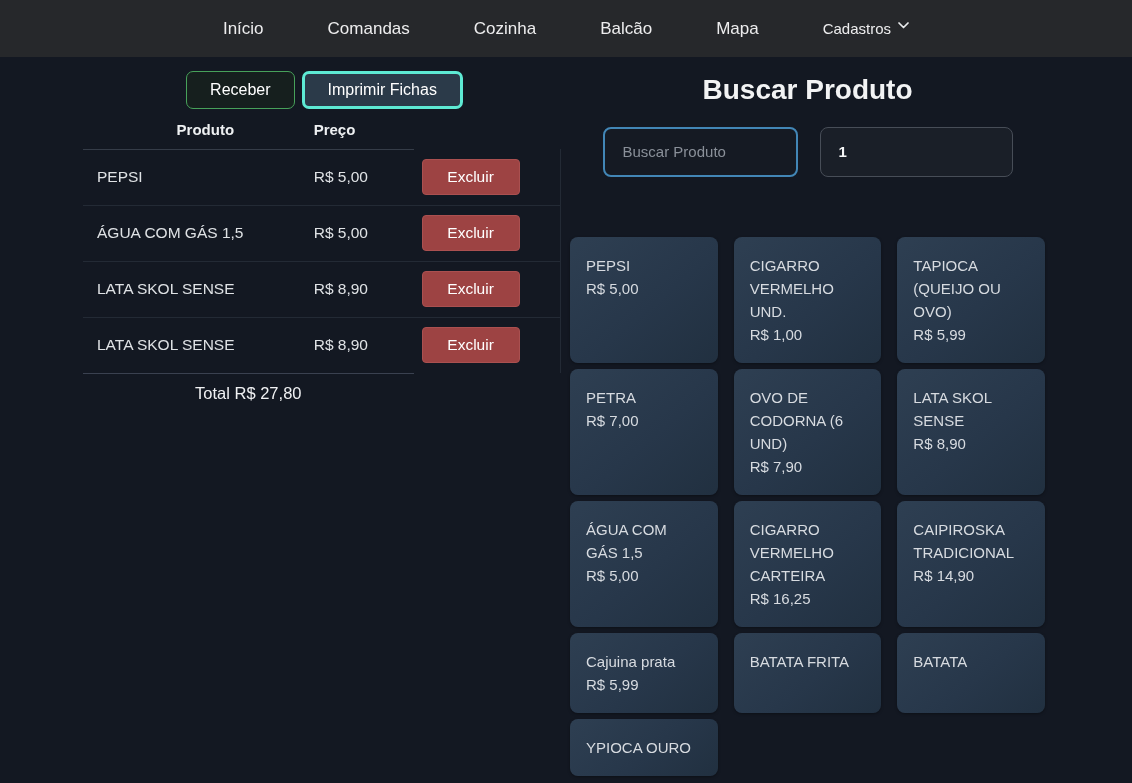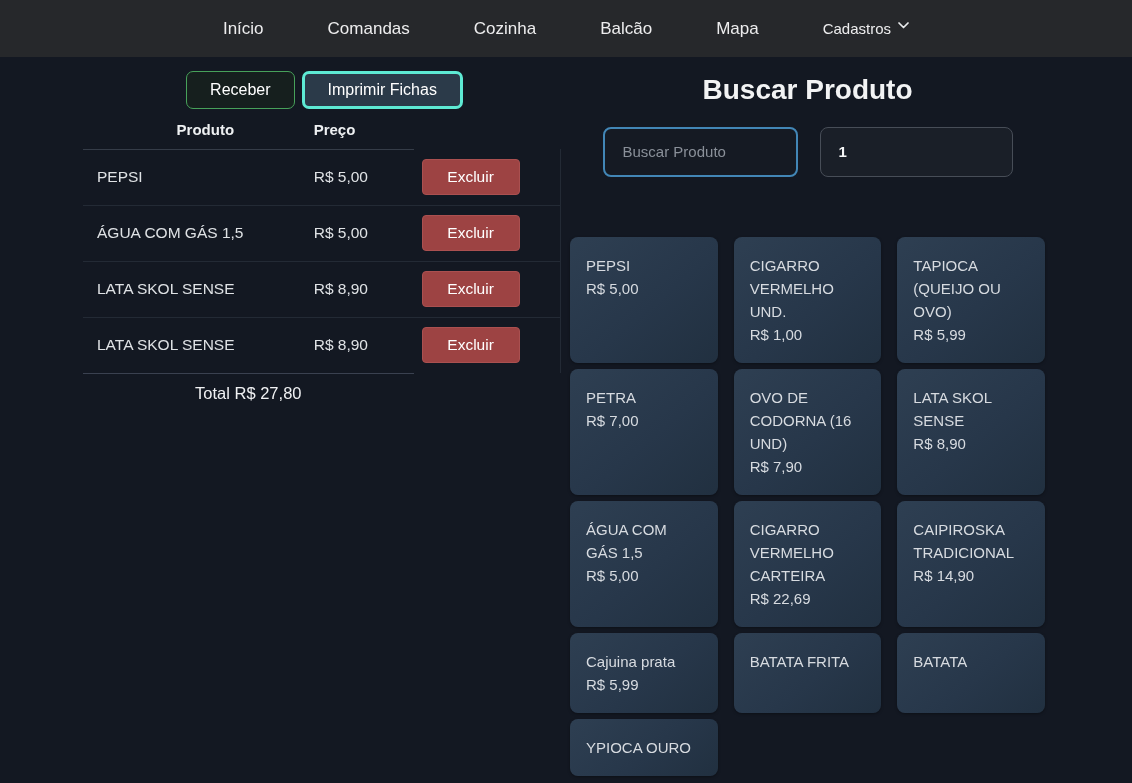--- a/index.html
+++ b/index.html
@@ -275,37 +275,37 @@
           <div class="product-price">R$ 5,99</div>
         </div>
 
         <div class="product-card">
           <div class="product-name">PETRA</div>
           <div class="product-price">R$ 7,00</div>
         </div>
 
 
         <div class="product-card">
-          <div class="product-name">OVO DE CODORNA (16 UND)</div>
+          <div class="product-name">OVO DE CODORNA (6 UND)</div>
           <div class="product-price">R$ 7,90</div>
         </div>
 
         <div class="product-card">
           <div class="product-name">LATA SKOL SENSE</div>
           <div class="product-price">R$ 8,90</div>
         </div>
 
         <div class="product-card">
           <div class="product-name">ÁGUA COM GÁS 1,5</div>
           <div class="product-price">R$ 5,00</div>
         </div>
 
         <div class="product-card">
           <div class="product-name">CIGARRO VERMELHO CARTEIRA</div>
-          <div class="product-price">R$ 22,69</div>
+          <div class="product-price">R$ 16,25</div>
         </div>
 
 
         <div class="product-card">
           <div class="product-name">CAIPIROSKA TRADICIONAL</div>
           <div class="product-price">R$ 14,90</div>
         </div>
 
         <div class="product-card">
           <div class="product-name">Cajuina prata</div>

